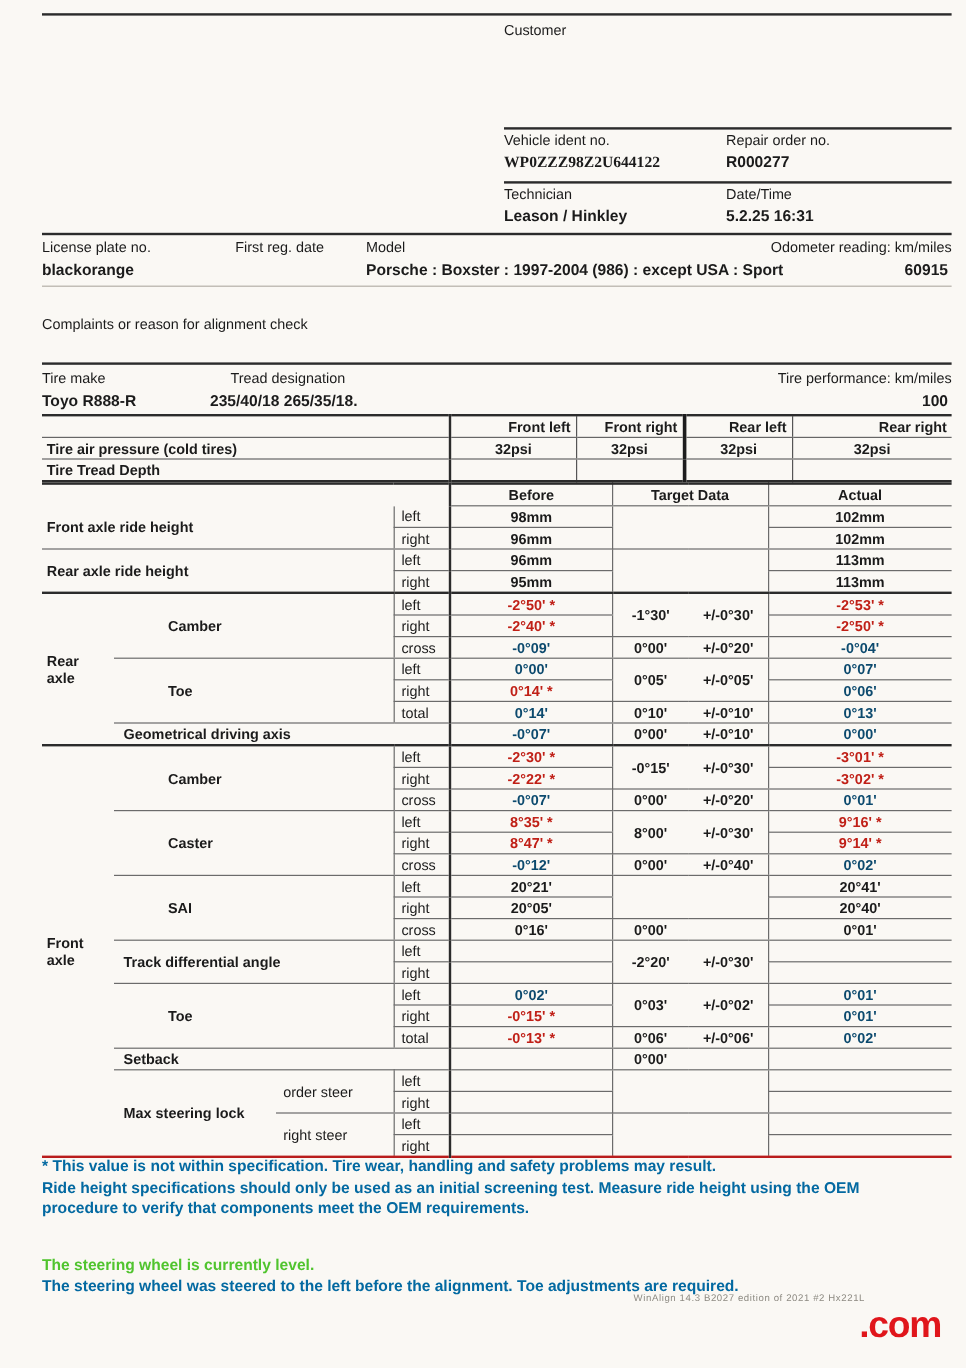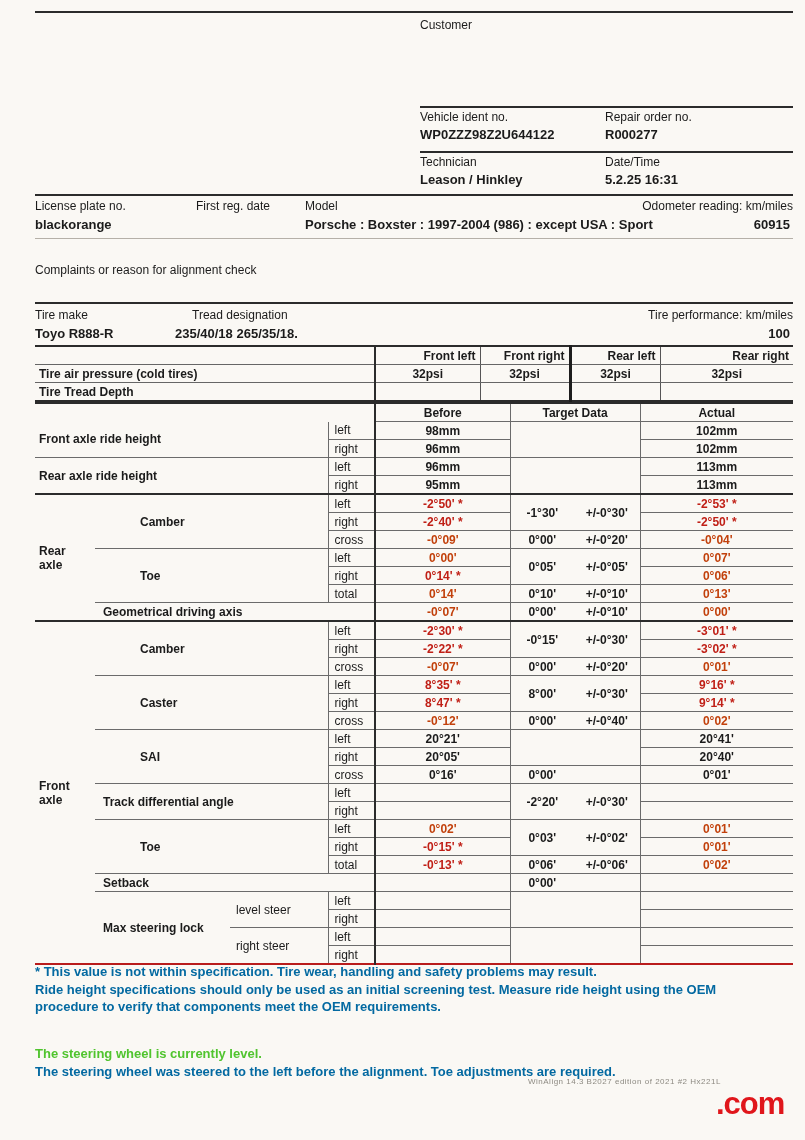--- a/index.html
+++ b/index.html
@@ -47,21 +47,21 @@
   table.main td.k-sub{border-left:1px solid #6b6b6b;padding-left:6px;}
   table.main td.k-before{border-left:2px solid #2b2b2b;text-align:center;font-weight:bold;}
   table.main td.k-tnom{border-left:1px solid #6b6b6b;text-align:center;font-weight:bold;}
   table.main td.k-ttol{text-align:center;font-weight:bold;}
   table.main td.k-t2{border-left:1px solid #6b6b6b;}
   table.main td.k-actual{border-left:1px solid #6b6b6b;text-align:center;font-weight:bold;}
   table.main td.k-hbefore{border-left:2px solid #2b2b2b;}
   table.main td.k-htarget{border-left:1px solid #6b6b6b;}
   table.main td.k-hactual{border-left:1px solid #6b6b6b;}
   .col-r{color:#c02017;}
-  .col-g{color:#c2410c;}
+  .col-g{color:#0c4a6e;}
 
   
   .note{position:absolute;left:35px;width:748px;font-size:13px;font-weight:bold;line-height:17px;white-space:normal;}
   .note-red{color:#0369a1;}
   .note-green{color:#50c42e;}
   .note0{top:963px;}
   .note1{top:981px;}
   .note2{top:1045px;}
   .note3{top:1063px;}
 
@@ -74,21 +74,21 @@
 <body>
 
 <div class="sheet">
 
   <div class="rule" style="left:35px;top:11px;width:758px;height:2px;"></div>
   <div class="abs lbl" style="left:420px;top:18px;">Customer</div>
 
   <div class="rule" style="left:420px;top:106px;width:373px;height:2px;"></div>
   <div class="abs lbl" style="left:420px;top:110px;">Vehicle ident no.</div>
   <div class="abs lbl" style="left:605px;top:110px;">Repair order no.</div>
-  <div class="abs val" style="left:420px;top:127px;">WP0ZZZ98Z2U644122</div>
+  <div class="abs val" style="left:420px;top:127px;font-family:Liberation Serif, serif;">WP0ZZZ98Z2U644122</div>
   <div class="abs val" style="left:605px;top:127px;">R000277</div>
   <div class="rule" style="left:420px;top:151px;width:373px;height:2px;"></div>
   <div class="abs lbl" style="left:420px;top:155px;">Technician</div>
   <div class="abs lbl" style="left:605px;top:155px;">Date/Time</div>
   <div class="abs val" style="left:420px;top:172px;">Leason / Hinkley</div>
   <div class="abs val" style="left:605px;top:172px;">5.2.25 16:31</div>
 
   <div class="rule" style="left:35px;top:194px;width:758px;height:2px;"></div>
   <div class="abs lbl" style="left:35px;top:199px;">License plate no.</div>
   <div class="abs lbl" style="left:196px;top:199px;">First reg. date</div>
@@ -331,21 +331,21 @@
           </tr>
           <tr>
             <td colspan="3" class="k-name">Setback</td>
             <td class="k-before"></td>
             <td class="k-tnom">0°00'</td>
             <td class="k-ttol"></td>
             <td class="k-actual"></td>
           </tr>
           <tr>
             <td rowspan="4" class="k-name">Max steering lock</td>
-            <td rowspan="2" class="k-steer">level steer</td>
+            <td rowspan="2" class="k-steer">order steer</td>
             <td class="k-sub">left</td>
             <td class="k-before"></td>
             <td rowspan="2" colspan="2" class="k-t2"></td>
             <td class="k-actual"></td>
           </tr>
           <tr>
             <td class="k-sub">right</td>
             <td class="k-before"></td>
             <td class="k-actual"></td>
           </tr>

